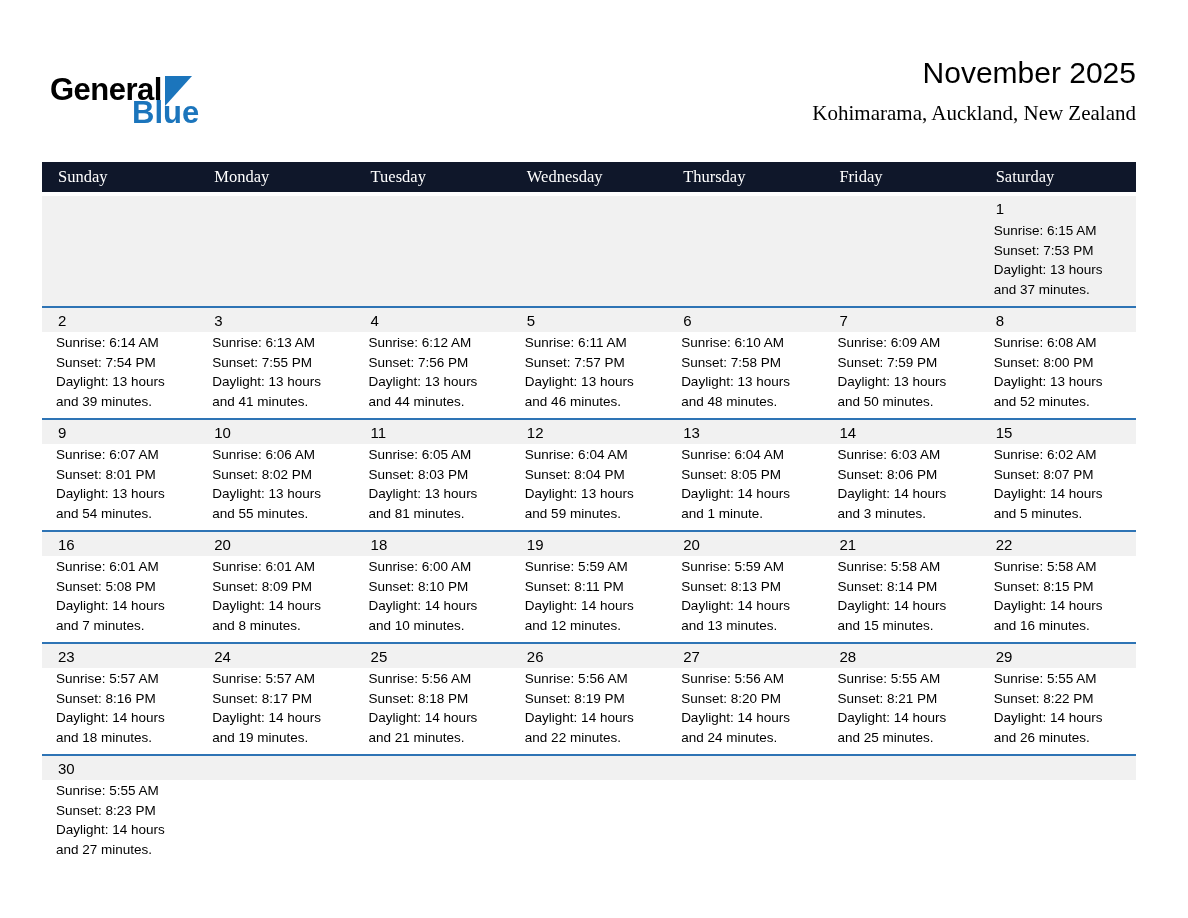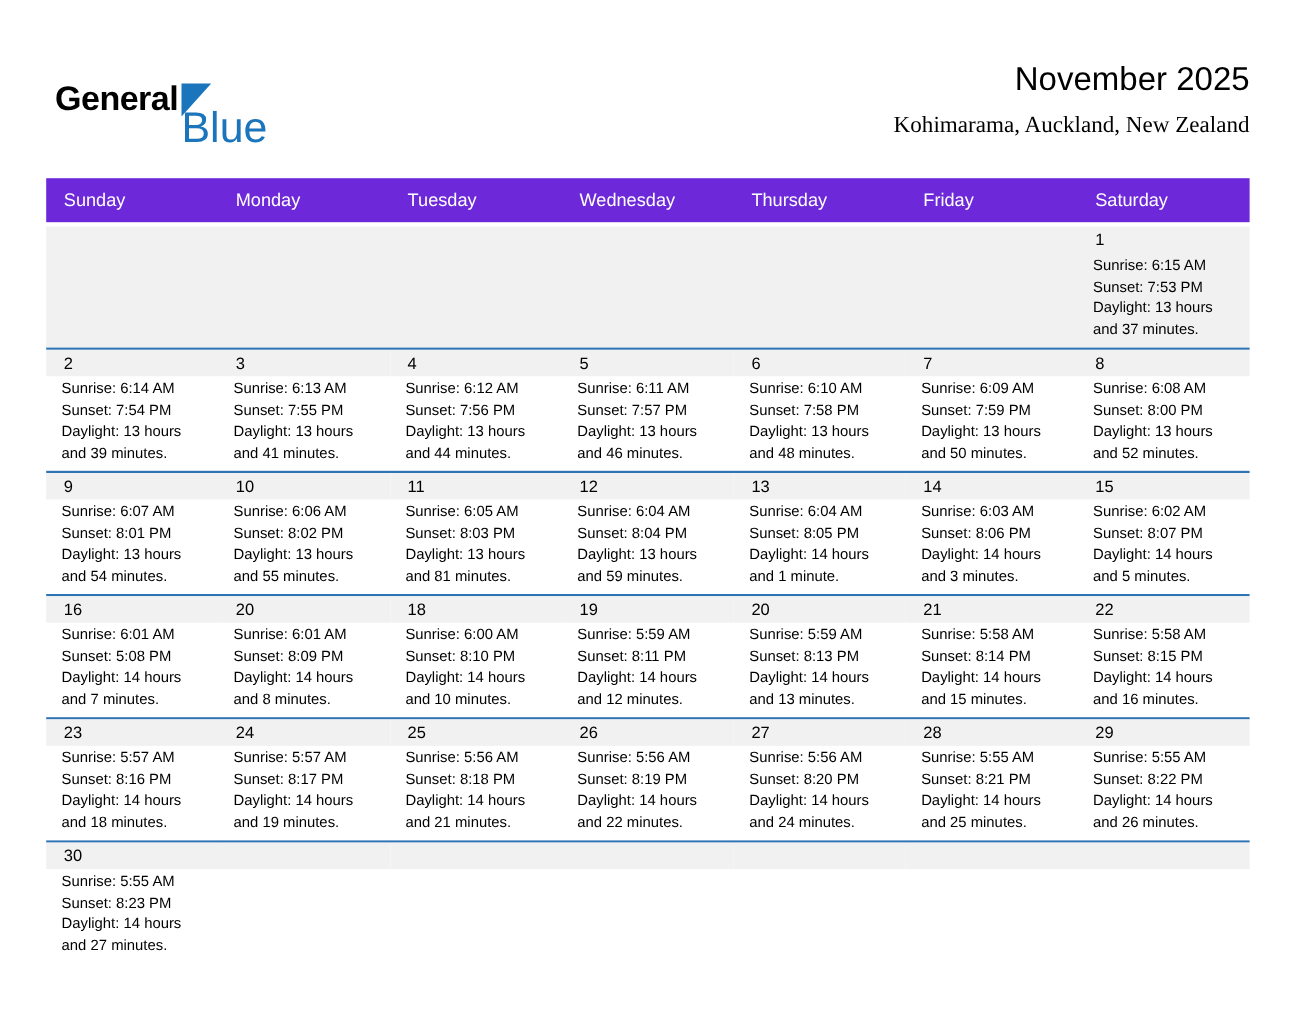--- a/index.html
+++ b/index.html
@@ -17,30 +17,30 @@
   .top { position:relative; height:162px; }
   .logo { position:absolute; left:50px; top:74px; }
   .logo-line1 { display:flex; align-items:flex-start; }
   .logo-general { font-size:31px; font-weight:bold; color:#000; letter-spacing:-0.5px; line-height:1; }
   .logo-triangle {
     width:0; height:0;
     border-top:30px solid #1B75BC;
     border-right:27px solid transparent;
     margin-left:3px; margin-top:2px;
   }
-  .logo-blue { font-size:39px; font-weight:normal; color:#1B75BC; line-height:1; margin-left:115px; margin-top:-9px; }
+  .logo-blue { font-size:31px; font-weight:bold; color:#1B75BC; line-height:1; margin-left:82px; margin-top:-9px; }
 
   .titles { position:absolute; right:52px; top:56px; text-align:right; }
   .main-title { font-size:30px; font-weight:400; color:#000; line-height:1.1; }
   .sub-title { font-size:21px; font-weight:400; color:#000; margin-top:12px;font-family:Liberation Serif, serif; }
 
   
   .calendar { margin:0 52px 0 42px; }
 
-  .weekday-header { display:flex; background:#6d28d9; height:40px; }
+  .weekday-header { display:flex; background:#0f172a; height:30px;font-family:Liberation Serif, serif; }
   .weekday-cell {
     flex:1; color:#ffffff; font-size:16.5px;
     display:flex; align-items:center; padding-left:16px;
   }
 
   .week-row {
     display:flex;
     border-top:2px solid #2E74B5;
     background:#ffffff;
     min-height:107px;

